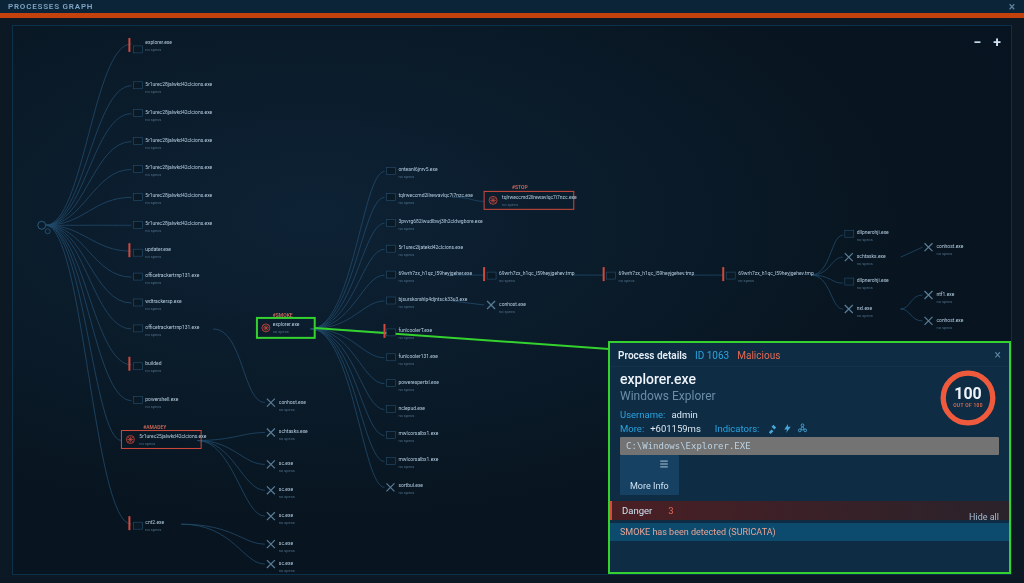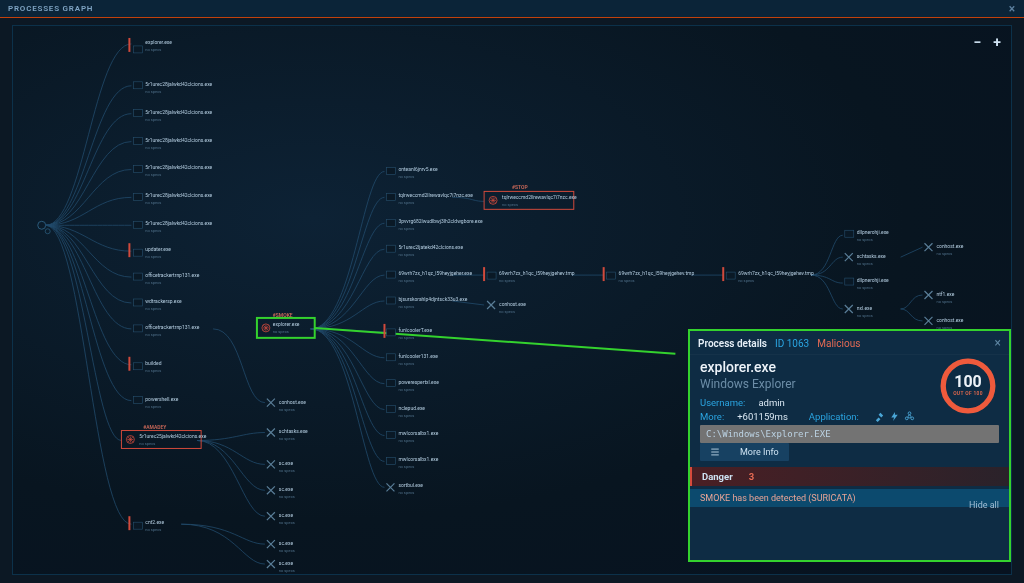--- a/index.html
+++ b/index.html
@@ -9,21 +9,21 @@
     color: #a8c0d8;
     width: 1024px;
     height: 583px;
     overflow: hidden;
     position: relative;
   }
   
   .topbar {
     height: 18px;
     background: #0b2438;
-    border-bottom: 1px solid #c2410c;
+    border-bottom: 5px solid #c2410c;
     display: flex;
     align-items: center;
     padding: 0 8px;
     font-size: 8px;
     letter-spacing: 0.8px;
     color: #7ea3c2;
     font-weight: 600;
     justify-content: space-between;
   }
   .topbar .close-x {
@@ -60,22 +60,22 @@
   .badge-txt { fill:#cf6a5a; font-size:5px; font-weight:600;}
   .red-box { stroke:#d14a3c; stroke-width:1; fill:none;}
   .green-box { stroke:#34d22e; stroke-width:2; fill:none;}
   .green-line { stroke:#34d22e; stroke-width:2; }
   .x-mark { stroke:#5a7e98; stroke-width:1.2; }
 
   
   .details {
     position: absolute;
     right: 0px;
-    bottom: 12px;
-    width: 323px;
+    bottom: 0px;
+    width: 403px;
     height: 233px;
     background: #0e2c44;
     border: 2px solid #34d22e;
     color: #cde2f2;
     font-size: 10px;
     overflow: hidden;
   }
   .details .hdr {
     display:flex;
     align-items:center;
@@ -84,64 +84,64 @@
     font-size:10px;
     border-bottom: 1px solid rgba(255,255,255,0.03);
   }
   .details .hdr .title { color:#e5eef6; font-weight:600;}
   .details .hdr .id { color:#2aa4e0; }
   .details .hdr .mal { color:#e56a54; }
   .details .hdr .close { margin-left:auto; color:#5e86a3; font-size:12px; cursor:pointer;}
   .details .body { padding:4px 10px 0 10px; position:relative;}
   .details .pname { color:#eef4fa; font-size:14px; font-weight:500; margin-bottom:2px;}
   .details .pdesc { color:#6c8da7; font-size:12px; margin-bottom:6px;}
-  .details .kv { display:flex; gap:13px; font-size:9.5px; margin-bottom:3px; align-items:center;}
+  .details .kv { display:flex; gap:6px; font-size:9.5px; margin-bottom:3px; align-items:center;}
   .details .kv .k { color:#2aa4e0;}
   .details .kv .v { color:#d9e7f2;}
   .ind-icons { display:inline-flex; gap:4px; margin-left:2px;}
   .ind-icons svg { width:11px; height:11px; }
   .score-ring {
     position:absolute; right:10px; top:0px;
     width:62px; height:62px;
   }
   .score-ring .big { font-size:18px; font-weight:700; fill:#eef4fa;}
   .score-ring .small { font-size:5.5px; fill:#e66a4d; font-weight:600; letter-spacing:0.4px;}
   .section-label { color:#2aa4e0; font-size:9.5px; margin:6px 0 3px 0; }
   .cmd-box {
     background:#737373;
     padding:4px 6px;
     font-size:9px;
     color:#bcd3e4;
     border-radius:1px;
     font-family: Consolas, monaco, monospace;
   }
   .moreinfo {
-    display:inline-flex; align-items:flex-end; gap:20px;
+    display:inline-flex; align-items:flex-end; gap:12px;
     background:#174162;
     padding:4px 10px;
     font-size:9px;
     color:#cde2f2;
     cursor:pointer;
     border-radius:1px;
+    flex-direction:column;
   }
   .hide-all {
     position:absolute;
     right:10px; bottom:50px;
     font-size:9px;
     color:#a1bdd4;
     cursor:pointer;
   }
   .danger-row {
     display:flex; align-items:center; gap:16px;
     background: linear-gradient(90deg, #4a1f24 0%, #2a222a 100%);
     padding:4px 10px;
     font-size:9.5px;
     margin-top:6px;
     border-left:2px solid #d64a3c;
-    font-weight:bold;
   }
   .danger-row .dnum { color:#e56a54;}
   .warn-row {
     background:#0c4a6e;
     padding:4px 10px;
     font-size:9px;
     color:#e8a496;
     margin-top:3px;
   }
 </style>
@@ -519,21 +519,21 @@
     <div class="body">
       <div class="pname">explorer.exe</div>
       <div class="pdesc">Windows Explorer</div>
       <div class="kv">
         <span class="k">Username:</span>
         <span class="v">admin</span>
       </div>
       <div class="kv">
         <span class="k">More:</span>
         <span class="v">+601159ms</span>
-        <span class="k" style="margin-left:8px">Application:</span>
+        <span class="k" style="margin-left:8px">Indicators:</span>
         <span class="ind-icons">
           <svg viewBox="0 0 24 24">
               <path d="M4 20 L10 14 L14 18 L8 24 Z M14 4 L20 10 L16 14 L10 8 Z" fill="#4aa6d6"></path>
             </svg>
           <svg viewBox="0 0 24 24">
               <path d="M13 2 L5 14 H11 L9 22 L19 8 H13 Z" fill="#4aa6d6"></path>
             </svg>
           <svg viewBox="0 0 24 24">
               <circle cx="12" cy="12" r="3" fill="none" stroke="#4aa6d6" stroke-width="2"></circle>
               <circle cx="12" cy="5" r="3" fill="none" stroke="#4aa6d6" stroke-width="2"></circle>

